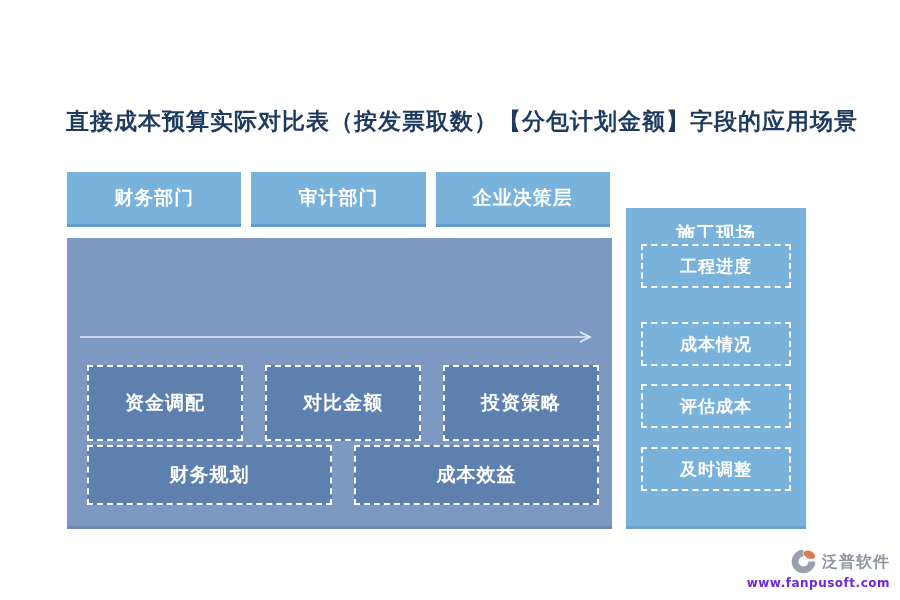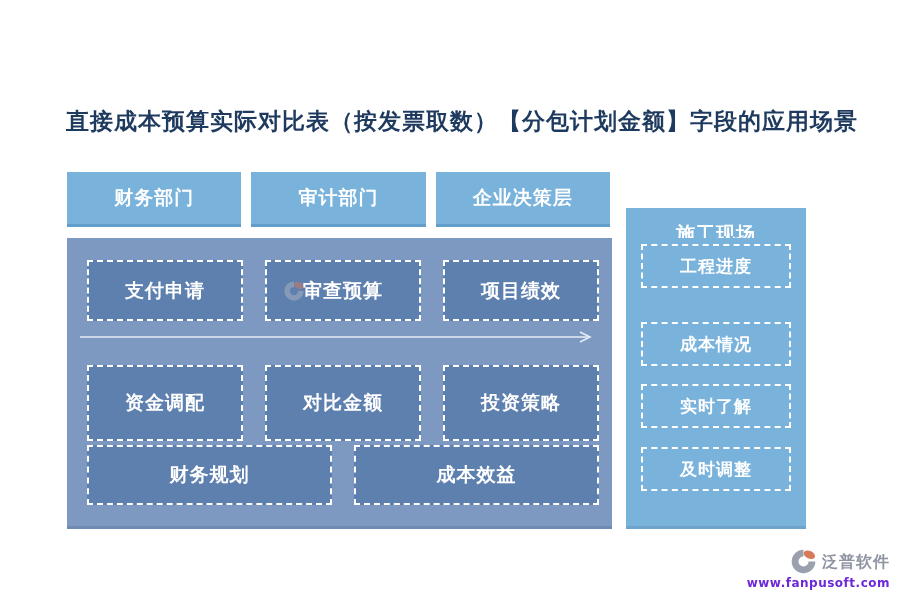--- a/index.html
+++ b/index.html
@@ -82,33 +82,20 @@
   <div class="title">直接成本预算实际对比表（按发票取数）【分包计划金额】字段的应用场景</div>
 
   <div class="hdr-group">
     <div class="hdr-box">财务部门</div>
     <div class="hdr-box">审计部门</div>
     <div class="hdr-box">企业决策层</div>
   </div>
   <div class="hdr-box hdr-right">施工现场</div>
 
   <div class="left-panel">
-    <div class="lrow lrow1">
-      <div class="ibox">支付申请</div>
-      <div class="ibox">
-        <span class="watermark">
-          <svg viewBox="0 0 32 32" width="22" height="22">
-            <path d="M30 16 A14 14 0 1 1 16 2 L16 10 A6 6 0 1 0 22 16 Z" fill="#aeb4c0"></path>
-            <ellipse cx="23" cy="8" rx="7" ry="4.6" transform="rotate(24 23 8)" fill="#d8795a"></ellipse>
-          </svg>
-        </span>
-        <span>审查预算</span>
-      </div>
-      <div class="ibox">项目绩效</div>
-    </div>
 
     <svg class="flow-arrow" viewBox="0 0 521 14" preserveAspectRatio="none">
       <line x1="1" y1="7" x2="509" y2="7" stroke="#e6ecf5" stroke-width="1.6"></line>
       <path d="M501 2 L511 7 L501 12" fill="none" stroke="#e6ecf5" stroke-width="1.6"></path>
     </svg>
 
     <div class="lrow lrow2">
       <div class="ibox">资金调配</div>
       <div class="ibox">对比金额</div>
       <div class="ibox">投资策略</div>
@@ -116,21 +103,21 @@
 
     <div class="lrow lrow3">
       <div class="ibox">财务规划</div>
       <div class="ibox">成本效益</div>
     </div>
   </div>
 
   <div class="right-panel">
     <div class="rbox rbox1">工程进度</div>
     <div class="rbox rbox2">成本情况</div>
-    <div class="rbox rbox3">实时了解</div>
+    <div class="rbox rbox3">评估成本</div>
     <div class="rbox rbox4">及时调整</div>
   </div>
 
   <div class="footer">
     <div class="brand-row">
       <svg viewBox="0 0 32 32" width="27" height="29">
         <path d="M30 16 A14 14 0 1 1 16 2 L16 10 A6 6 0 1 0 22 16 Z" fill="#9aa0ad"></path>
         <ellipse cx="23" cy="8" rx="7" ry="4.6" transform="rotate(24 23 8)" fill="#d8795a"></ellipse>
       </svg>
       <span class="brand-name">泛普软件</span>

